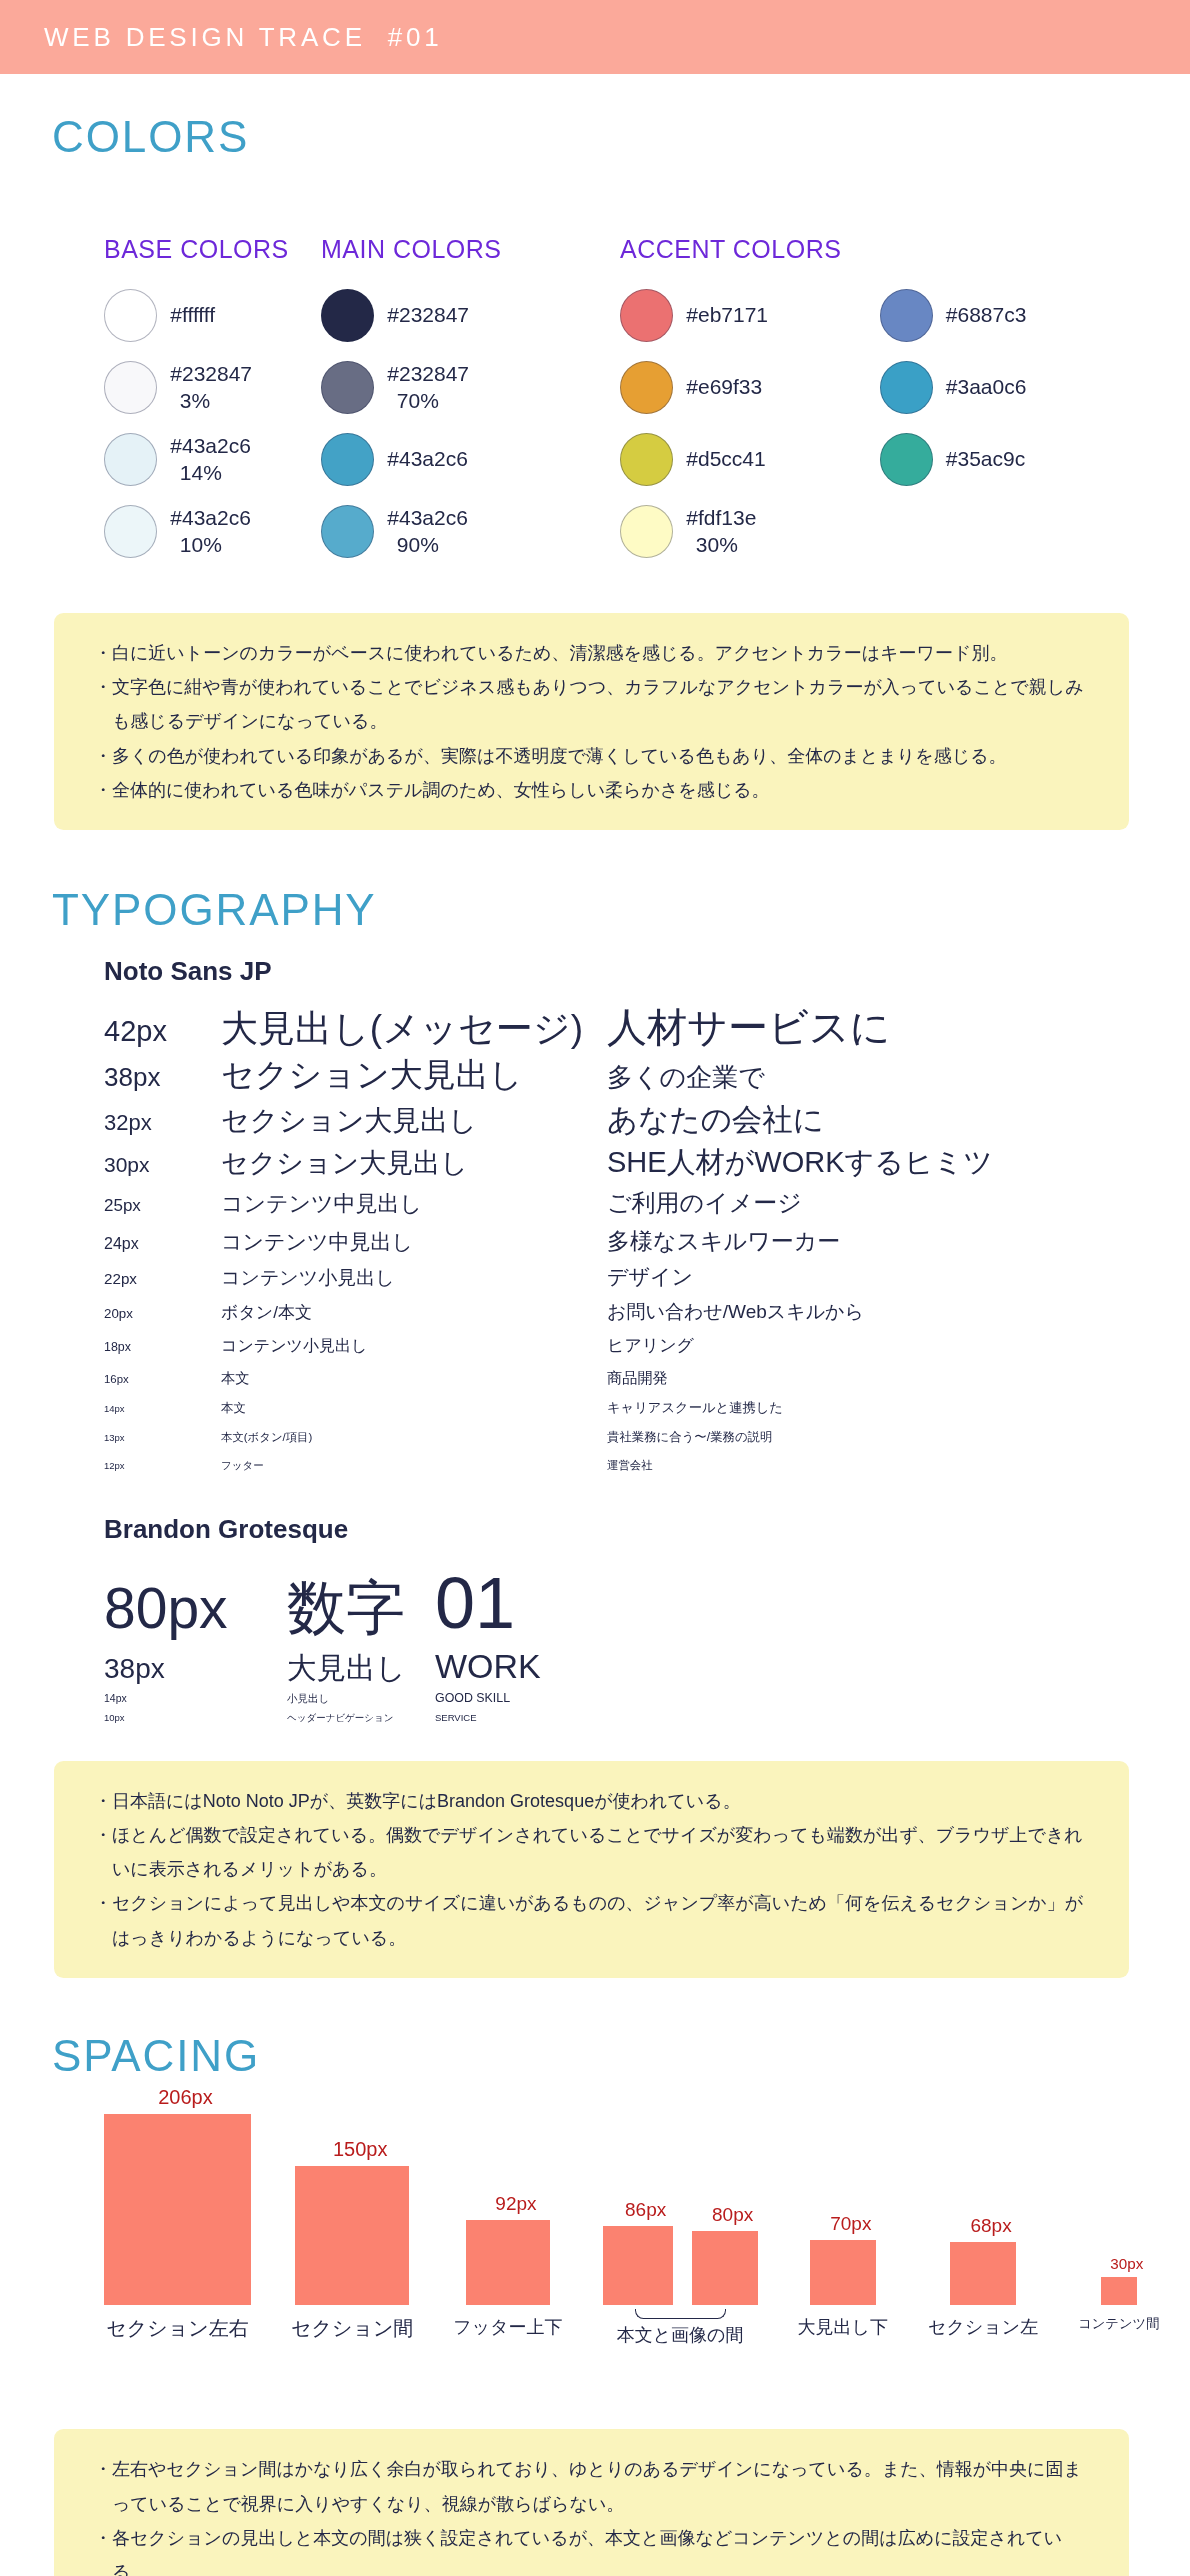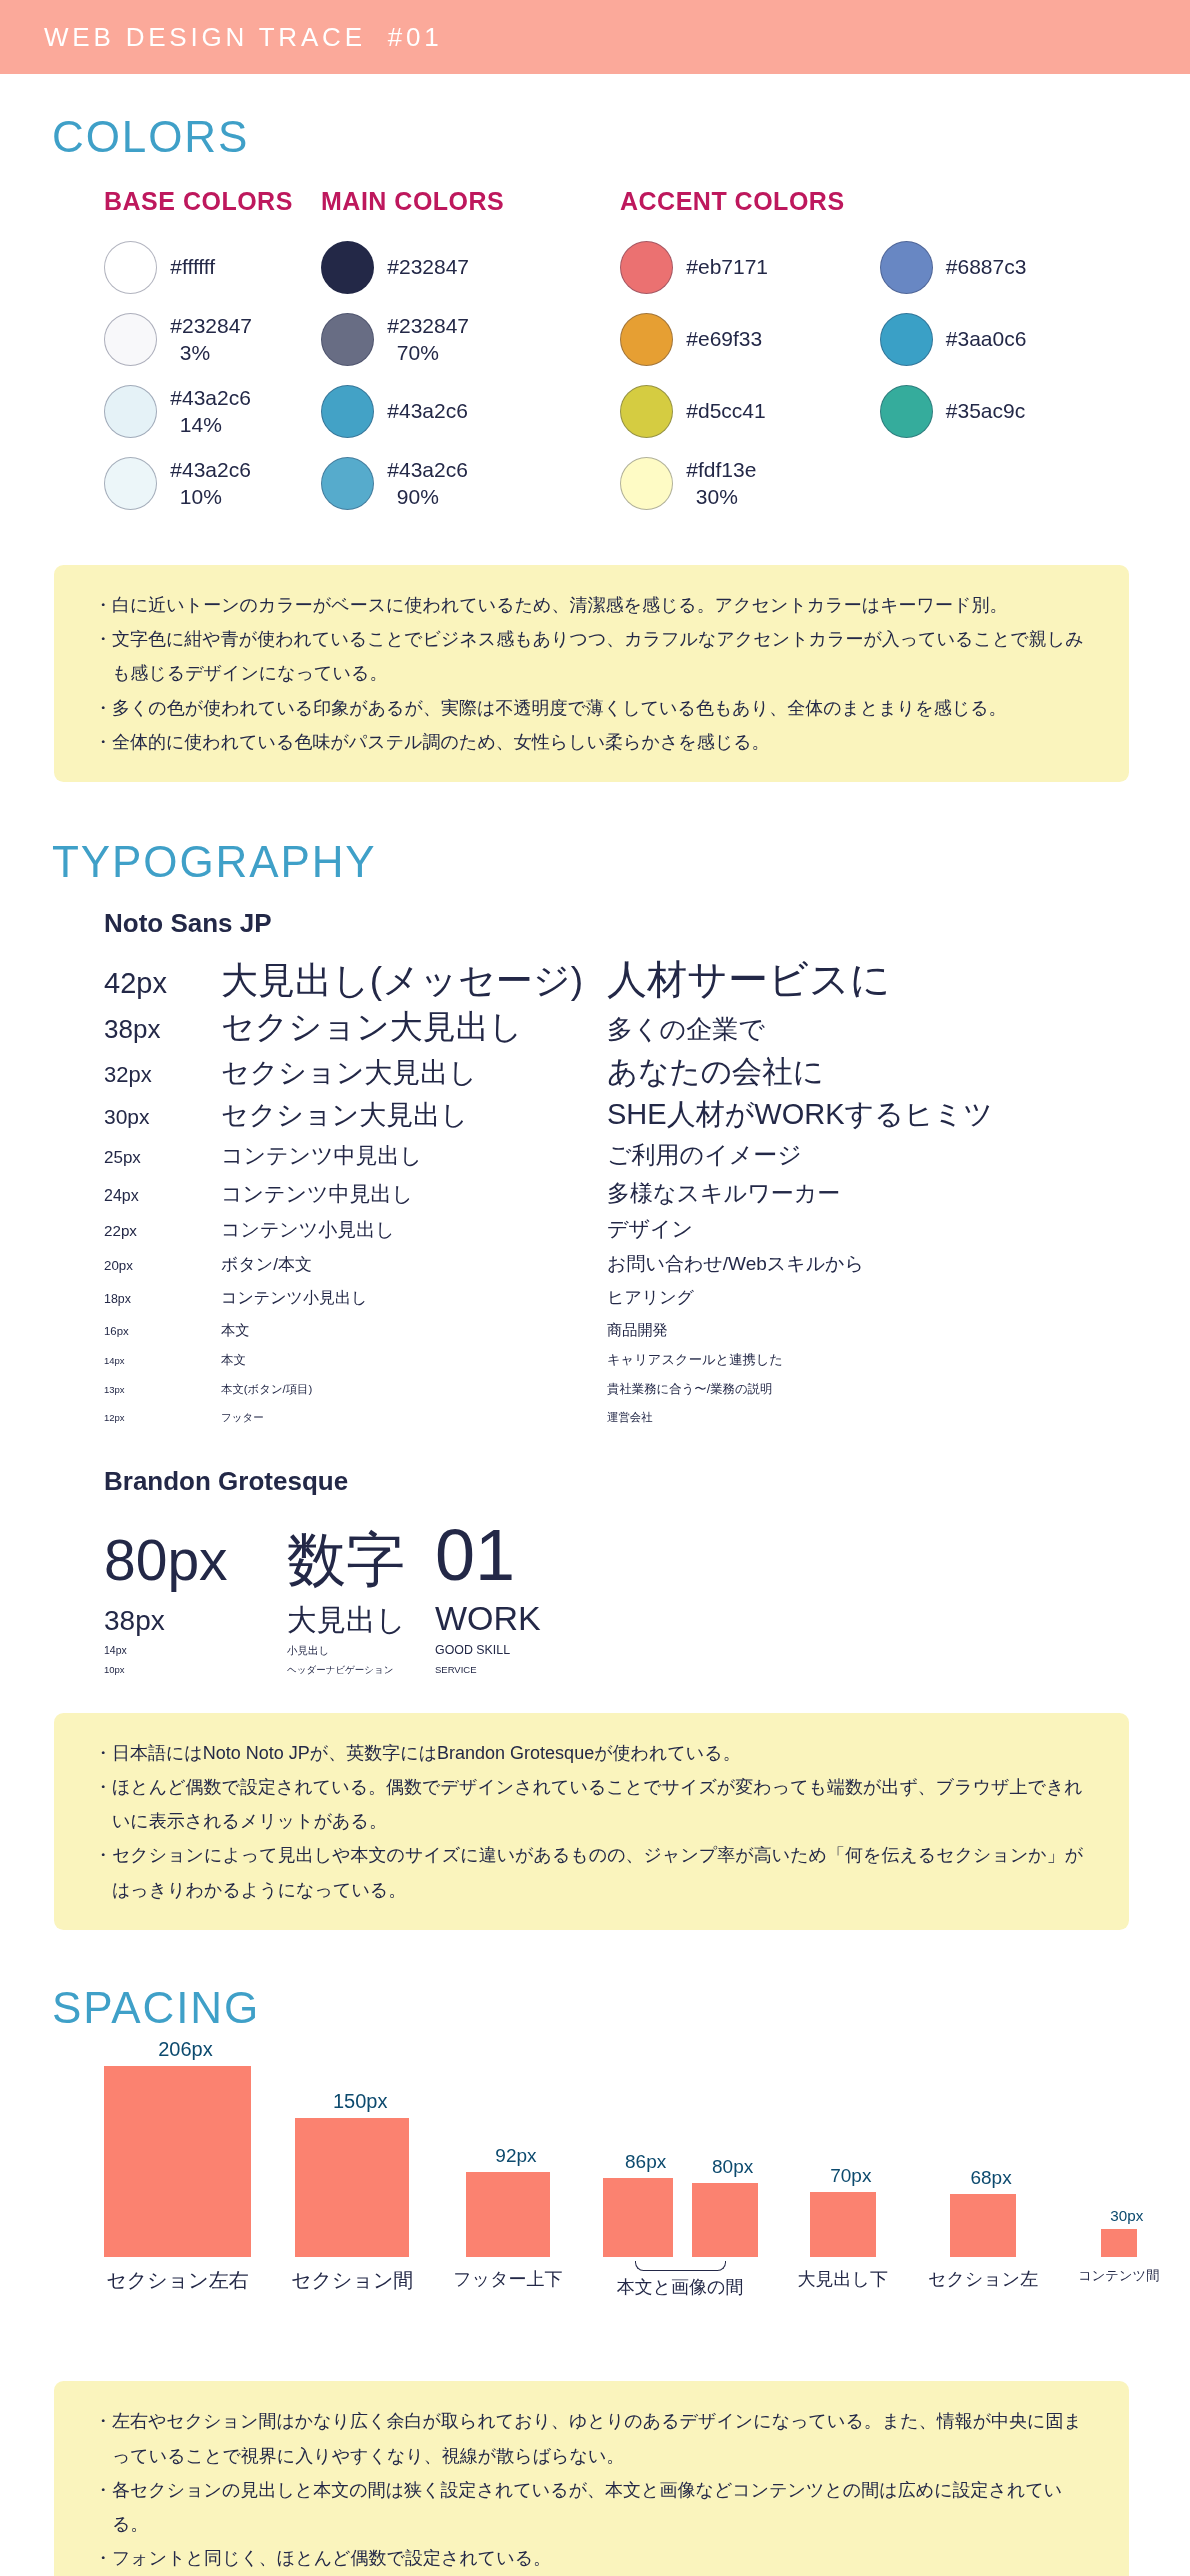--- a/index.html
+++ b/index.html
@@ -14,21 +14,21 @@
   
   .section { padding-left:52px; padding-right:52px; }
   .section-heading { font-size:44px; font-weight:400; color:#3fa0c8; letter-spacing:1.9px; }
 
   
   .colors-section { padding-top:38px; }
   .swatch-columns { display:flex; margin-left:52px; margin-top:25px; }
   .swatch-col.col-base { width:217px; }
   .swatch-col.col-main { width:299px; }
   .swatch-col.col-accent { flex:1; }
-  .swatch-title { font-size:25px; font-weight:700; letter-spacing:0.5px; margin-bottom:25px; color:#be185d; }
+  .swatch-title { font-size:25px; font-weight:400; letter-spacing:0.5px; margin-bottom:25px; color:#6d28d9;margin-top:48px; }
   .swatch-list .swatch-item { margin-bottom:19px; }
   .accent-grid { display:grid; grid-auto-flow:column; grid-template-rows:repeat(4,53px); row-gap:19px; }
   .accent-grid .swatch-item { width:151px; }
   .swatch-item { display:flex; align-items:center; gap:13.3px; height:53px; }
   .dot { width:53px; height:53px; border-radius:50%; flex:0 0 53px; border:1px solid rgba(35,40,71,0.35); }
   .dot-labels { display:flex; flex-direction:column; justify-content:center; }
   .hex { font-size:21px; line-height:1.25; }
   .pct { font-size:21px; line-height:1.25; padding-left:9.5px; }
 
   
@@ -48,21 +48,21 @@
   .t-size { flex:0 0 auto; }
   .t-name { flex:0 0 auto; }
   .t-example { white-space:nowrap; }
 
   
   .spacing-heading { margin-top:53px; }
   .spacing-chart { margin-left:52px; margin-top:5.7px; display:flex; align-items:flex-end; gap:40px; height:286px; }
   .bar-group { display:flex; flex-direction:column; align-items:center; justify-content:flex-end; }
   .bar-row { display:flex; align-items:flex-end; }
   .bar-cell { display:flex; flex-direction:column; align-items:center; }
-  .bar-value { margin-bottom:5.7px; white-space:nowrap; color:#0c4a6e;margin-left:16px; }
+  .bar-value { margin-bottom:5.7px; white-space:nowrap; color:#b91c1c;margin-left:16px; }
   .bar { background:#fb8270; }
   .label-area { height:67px; display:flex; flex-direction:column; align-items:center; }
   .bar-label { margin-top:9.5px; white-space:nowrap; text-align:center; color:#232847; }
   .brace { border:1.9px solid #232847; border-top:none; border-radius:0 0 8.6px 8.6px; height:9.5px; margin-top:3.8px; }
   .brace + .bar-label { margin-top:3.8px; }
 </style>
 </head>
 <body>
 
 <div class="page">

